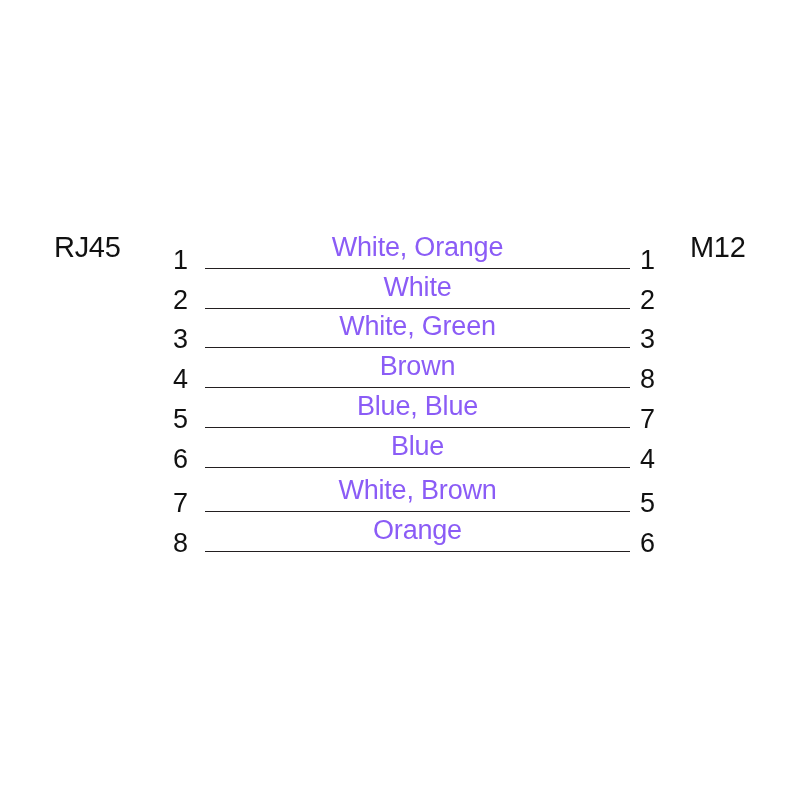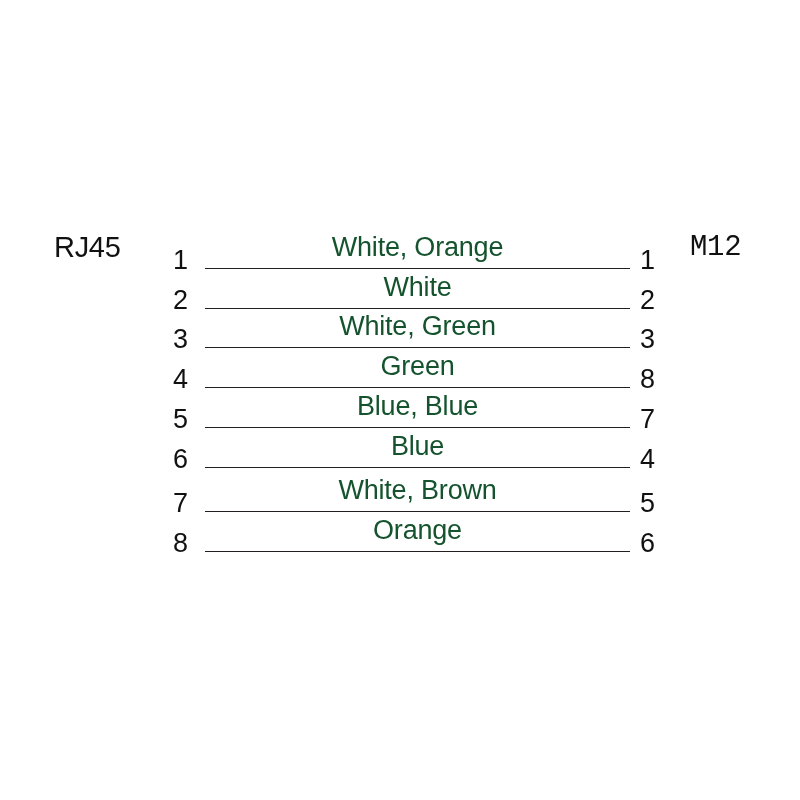--- a/index.html
+++ b/index.html
@@ -25,21 +25,21 @@
   .endpoint-label {
     position: absolute;
     font-size: 29px;
     font-weight: 400;
     line-height: 1;
     letter-spacing: -0.3px;
     color: #111111;
     white-space: nowrap;
   }
   #endpoint-left  { left: 54px;  top: 233px; }
-  #endpoint-right { left: 690px; top: 233px; font-family: Liberation Mono, monospace; }
+  #endpoint-right { left: 690px; top: 233px; }
 
   
   .wire-row {
     position: absolute;
     left: 0;
     width: 800px;
     height: 0;
   }
 
   
@@ -74,21 +74,21 @@
   
   .wire-label {
     position: absolute;
     left: 205px;
     width: 425px;
     top: -34px;
     text-align: center;
     font-size: 27px;
     line-height: 1;
     letter-spacing: -0.2px;
-    color: #14532d;
+    color: #8b5cf6;
     white-space: nowrap;
   }
 </style>
 </head>
 <body>
 
 <div id="diagram">
 
   <div id="endpoint-left" class="endpoint-label">RJ45</div>
 
@@ -111,21 +111,21 @@
     </div>
 
     <div class="wire-row" style="top:347px">
       <div class="wire-label">White, Green</div>
       <div class="pin pin-left">3</div>
       <div class="wire-line"></div>
       <div class="pin pin-right">3</div>
     </div>
 
     <div class="wire-row" style="top:387px">
-      <div class="wire-label">Green</div>
+      <div class="wire-label">Brown</div>
       <div class="pin pin-left">4</div>
       <div class="wire-line"></div>
       <div class="pin pin-right">8</div>
     </div>
 
     <div class="wire-row" style="top:427px">
       <div class="wire-label">Blue, Blue</div>
       <div class="pin pin-left">5</div>
       <div class="wire-line"></div>
       <div class="pin pin-right">7</div>

